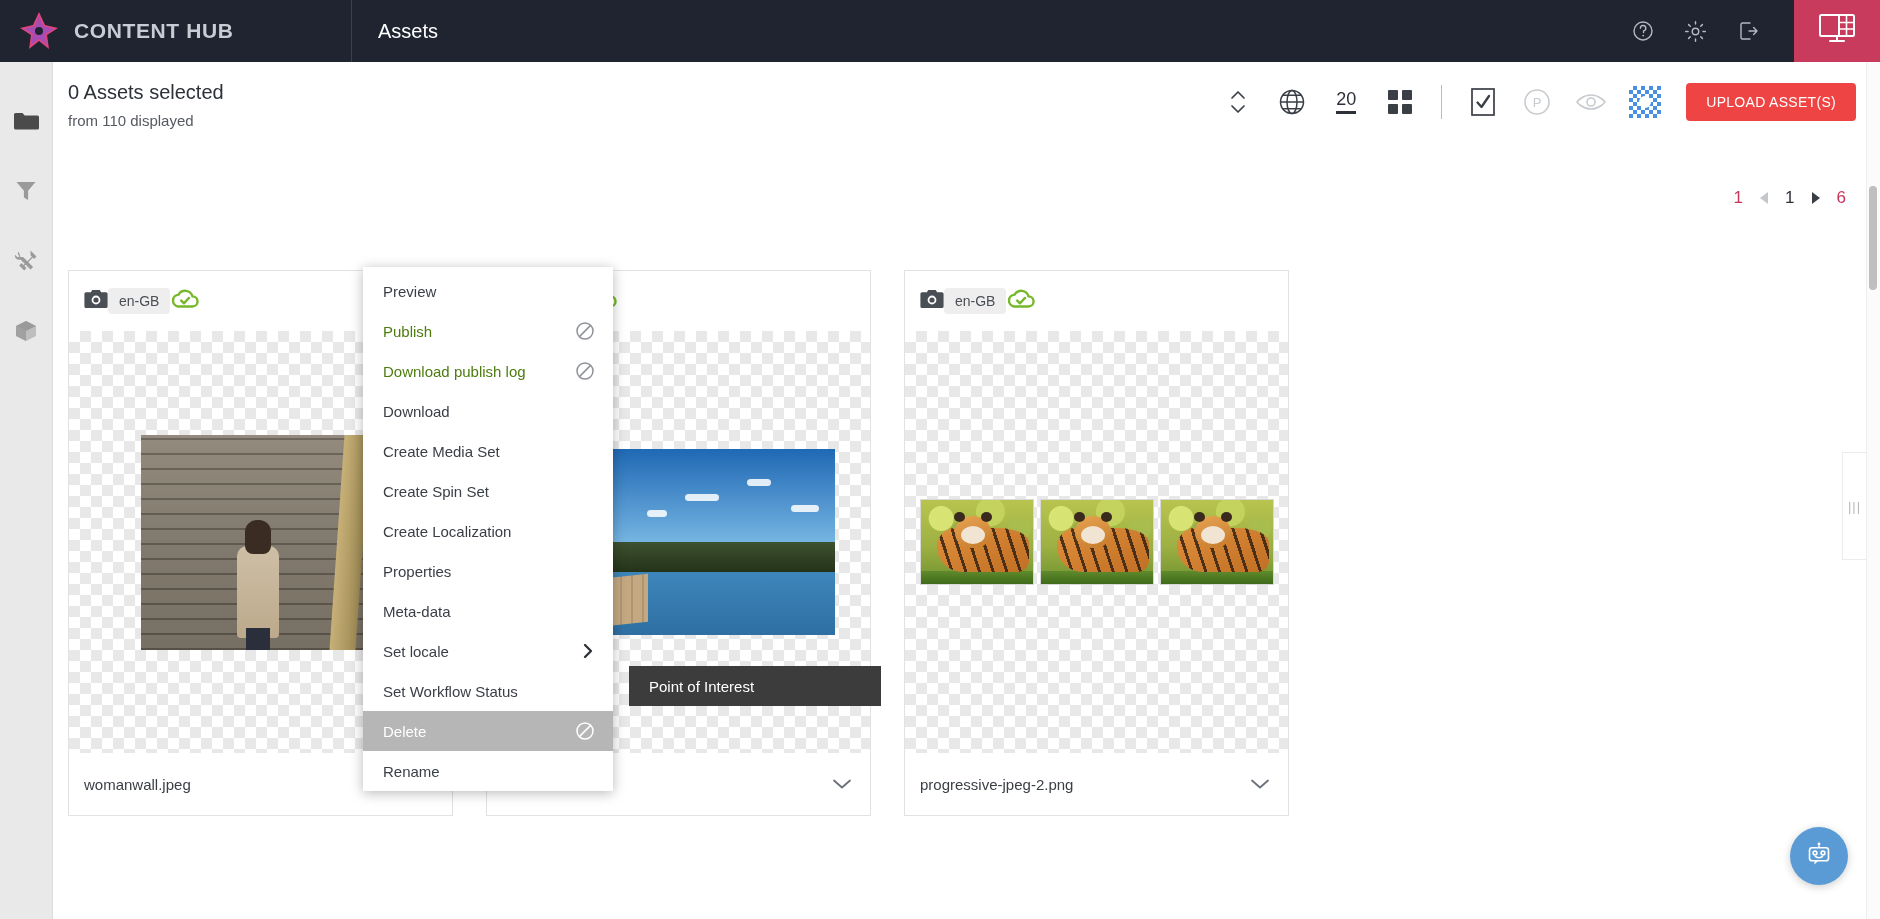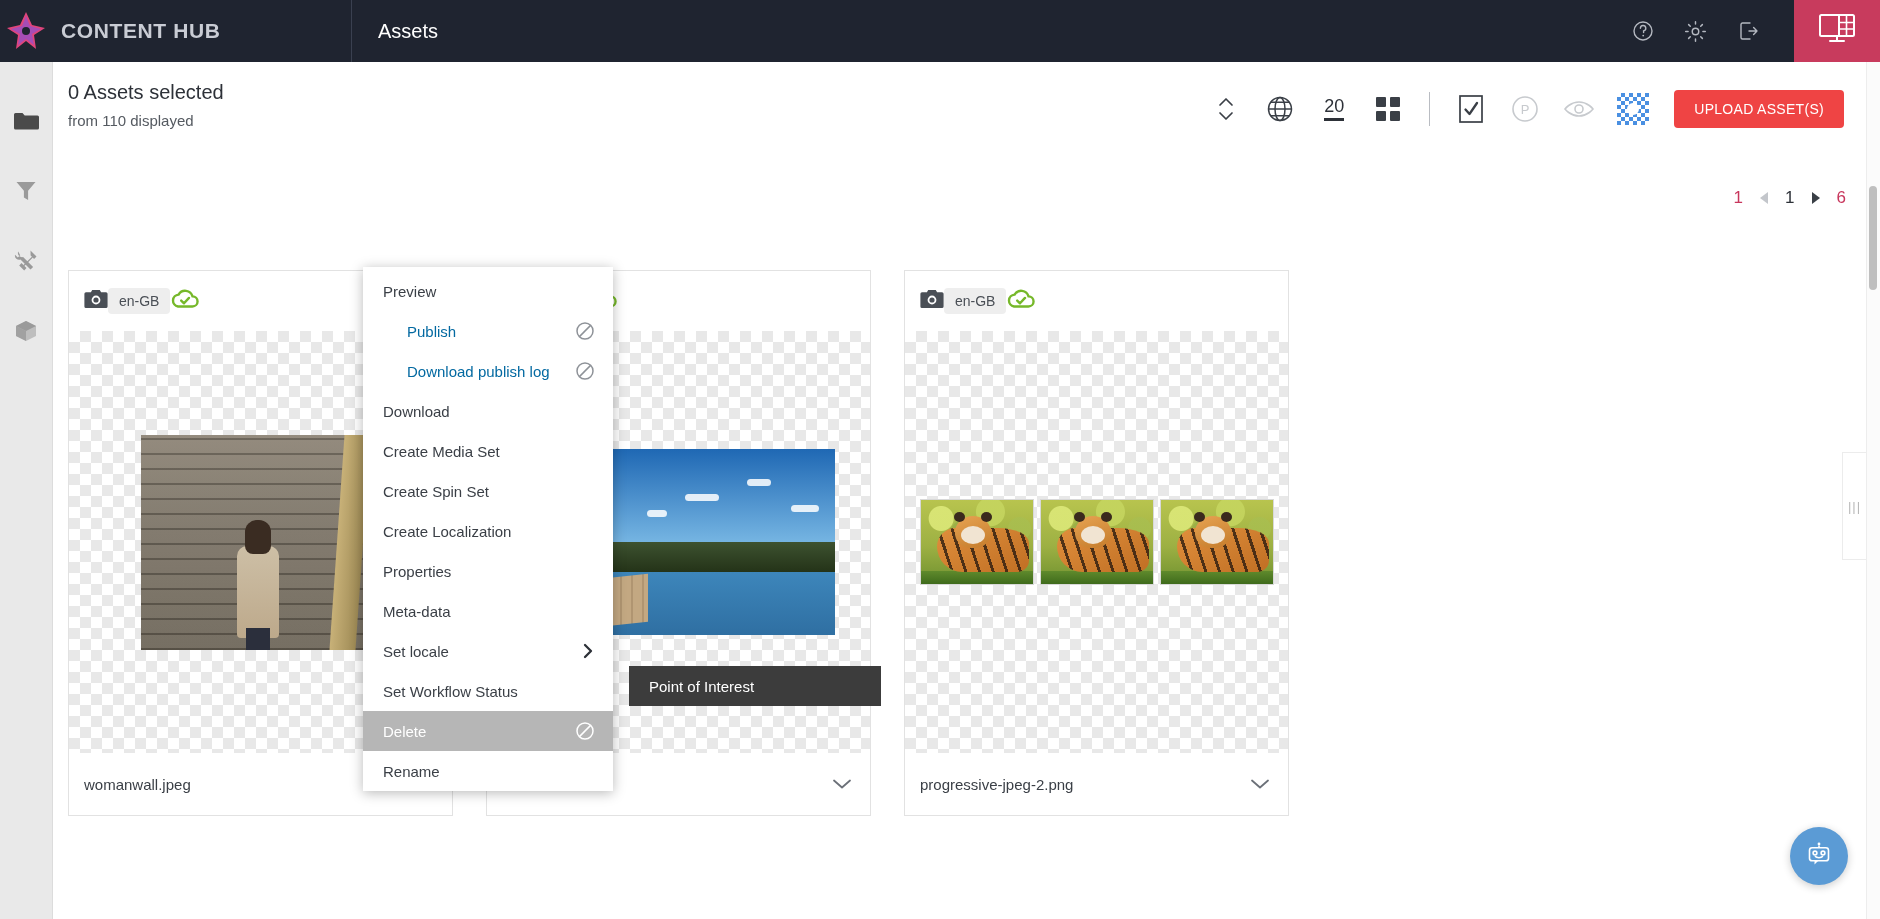--- a/index.html
+++ b/index.html
@@ -13,21 +13,21 @@
   
   .topbar {
     position: absolute; top: 0; left: 0;
     width: 1880px; height: 62px;
     background: #1f2430;
     display: flex; align-items: stretch;
   }
   .brand {
     width: 352px; height: 62px;
     display: flex; align-items: center;
-    padding-left: 1px;
+    padding-left: 14px;
     border-right: 1px solid #3a4050;
   }
   .logo-mark { width: 50px; height: 46px; flex: 0 0 50px; }
   .brand-text {
     color: #c9ccd4; font-size: 21px; font-weight: bold;
     letter-spacing: 0.6px; margin-left: 10px;
     font-family: "Liberation Sans", sans-serif;
   }
   .module-title {
     display: flex; align-items: center;
@@ -69,21 +69,21 @@
     position: relative; height: 92px;
     display: flex; align-items: flex-start;
     padding: 16px 0 0 0;
   }
   .sel-block { padding-left: 15px; }
   .sel-count { font-size: 20px; color: #2d3138; line-height: 28px; }
   .sel-sub { font-size: 15px; color: #555a61; line-height: 24px; margin-top: 3px; }
   .toolbar-spacer { flex: 1 1 auto; }
   .toolbar-actions {
     display: flex; align-items: center; gap: 0;
-    padding-right: 36px; margin-top: 10px;
+    padding-right: 24px; margin-top: 3px;
   }
   .tb-btn {
     width: 54px; height: 42px;
     display: flex; align-items: center; justify-content: center;
     cursor: pointer;
   }
   .count-badge {
     font-size: 18px; color: #2d3138;
     border-bottom: 3px solid #2d3138;
     padding-bottom: 2px; line-height: 19px;
@@ -287,21 +287,21 @@
     box-shadow: 0 2px 12px rgba(0,0,0,.28);
     z-index: 40;
     padding-top: 4px;
   }
   .ctx-item {
     height: 40px; display: flex; align-items: center;
     padding: 0 18px 0 20px;
     font-size: 15px; color: #3a3f46; cursor: pointer;
     justify-content: space-between;
   }
-  .ctx-item.disabled { color: #0369a1; cursor: default; margin-left: 24px; }
+  .ctx-item.disabled { color: #4d7c0f; cursor: default; }
   .ctx-item.highlight { background: #b6b6b6; color: #ffffff; }
   .ctx-item .ctx-label { white-space: nowrap; }
   .ctx-item .ctx-trail { display: flex; align-items: center; }
 
   .submenu {
     position: absolute; left: 560px; top: 604px;
     width: 252px; height: 40px;
     background: #3c3c3c;
     display: flex; align-items: center;
     padding-left: 20px;

